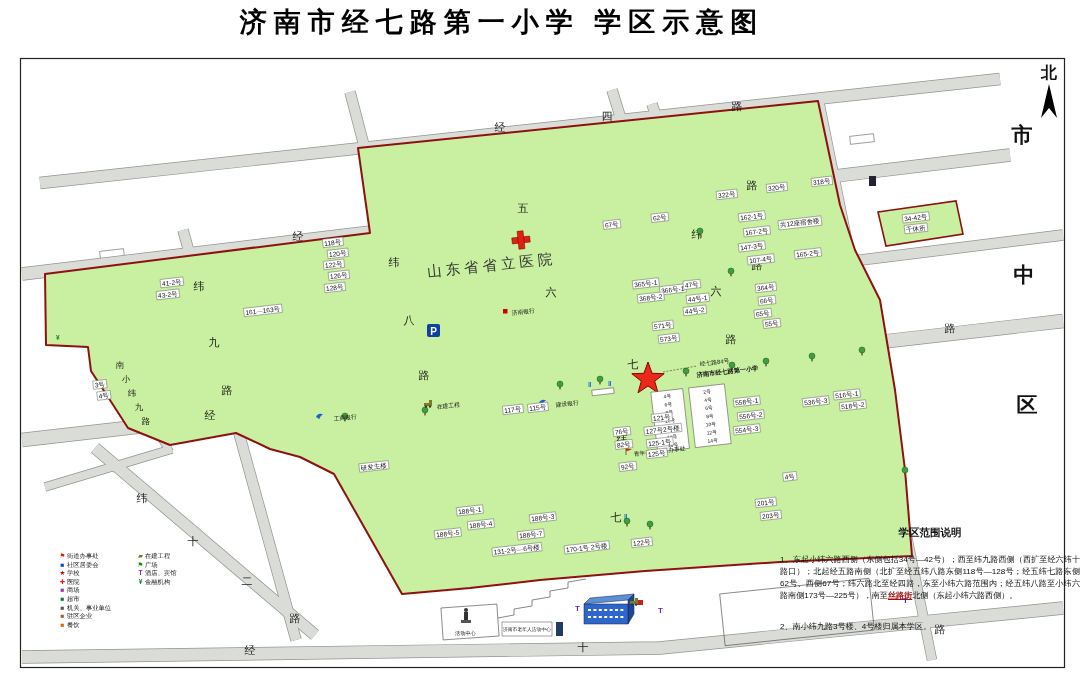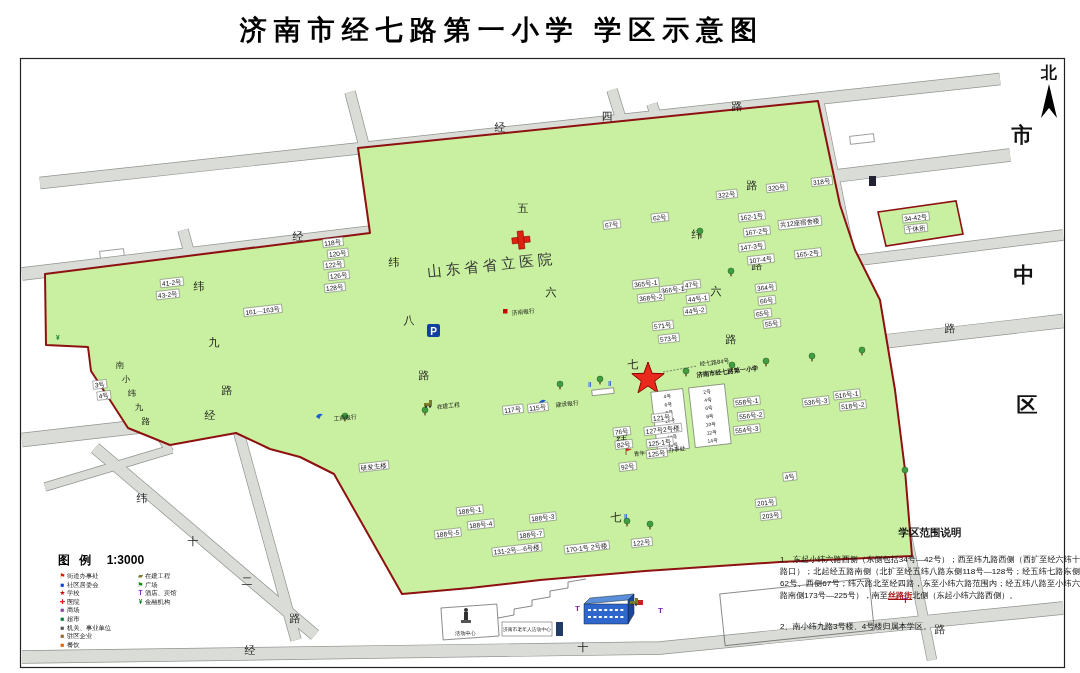--- a/index.html
+++ b/index.html
@@ -1,18 +1,18 @@
 <!DOCTYPE html>
 <html><head>
 <meta charset="utf-8">
 <style>
   html,body{margin:0;padding:0;background:#fff;width:1080px;height:673px;overflow:hidden;
     font-family:"Liberation Sans","DejaVu Sans",sans-serif;}
   #stage{position:relative;width:1080px;height:673px;background:#fff;}
-  .title{position:absolute;left:0;top:12px;width:1004px;text-align:center;
+  .title{position:absolute;left:0;top:4px;width:1004px;text-align:center;
     font-size:27px;font-weight:bold;letter-spacing:7px;color:#000;}
   #mapsvg{position:absolute;left:0;top:0;}
   
   .rdA line,.rdA polyline{stroke:#90958f;fill:none;stroke-linecap:butt;}
   .rdB line,.rdB polyline{stroke:#dadcd7;fill:none;stroke-linecap:butt;}
   
   text.lbl{font-size:6.5px;fill:#111;text-anchor:middle;}
   text.lbl2{font-size:5.8px;fill:#111;text-anchor:start;}
   .lblbox{fill:#fff;stroke:#555;stroke-width:0.45;}
   text.rc{font-size:11px;fill:#1a1a1a;text-anchor:middle;}
@@ -399,24 +399,20 @@
       <polygon points="1041,118 1049,84 1057,118 1049,108" fill="#000"></polygon>
     </g>
     <g>
       <text class="big" x="1022" y="142">市</text>
       <text class="big" x="1024" y="282">中</text>
       <text class="big" x="1027" y="412">区</text>
     </g>
   </svg>
 
   <div class="legend">
-    <div class="lg-head">
-      <span>图  例</span>
-      <span class="scale">1:3000</span>
-    </div>
     <div class="lg-cols">
       <ul class="lg-left">
         <li><span class="lgi" style="color:#cc2200">⚑</span><span>街道办事处</span></li>
         <li><span class="lgi" style="color:#1144cc">■</span><span>社区居委会</span></li>
         <li><span class="lgi" style="color:#cc0000">★</span><span>学校</span></li>
         <li><span class="lgi" style="color:#dd2211">✚</span><span>医院</span></li>
         <li><span class="lgi" style="color:#884499">■</span><span>商场</span></li>
         <li><span class="lgi" style="color:#0a7a3a">■</span><span>超市</span></li>
         <li><span class="lgi" style="color:#555555">■</span><span>机关、事业单位</span></li>
         <li><span class="lgi" style="color:#996633">■</span><span>驻区企业</span></li>

